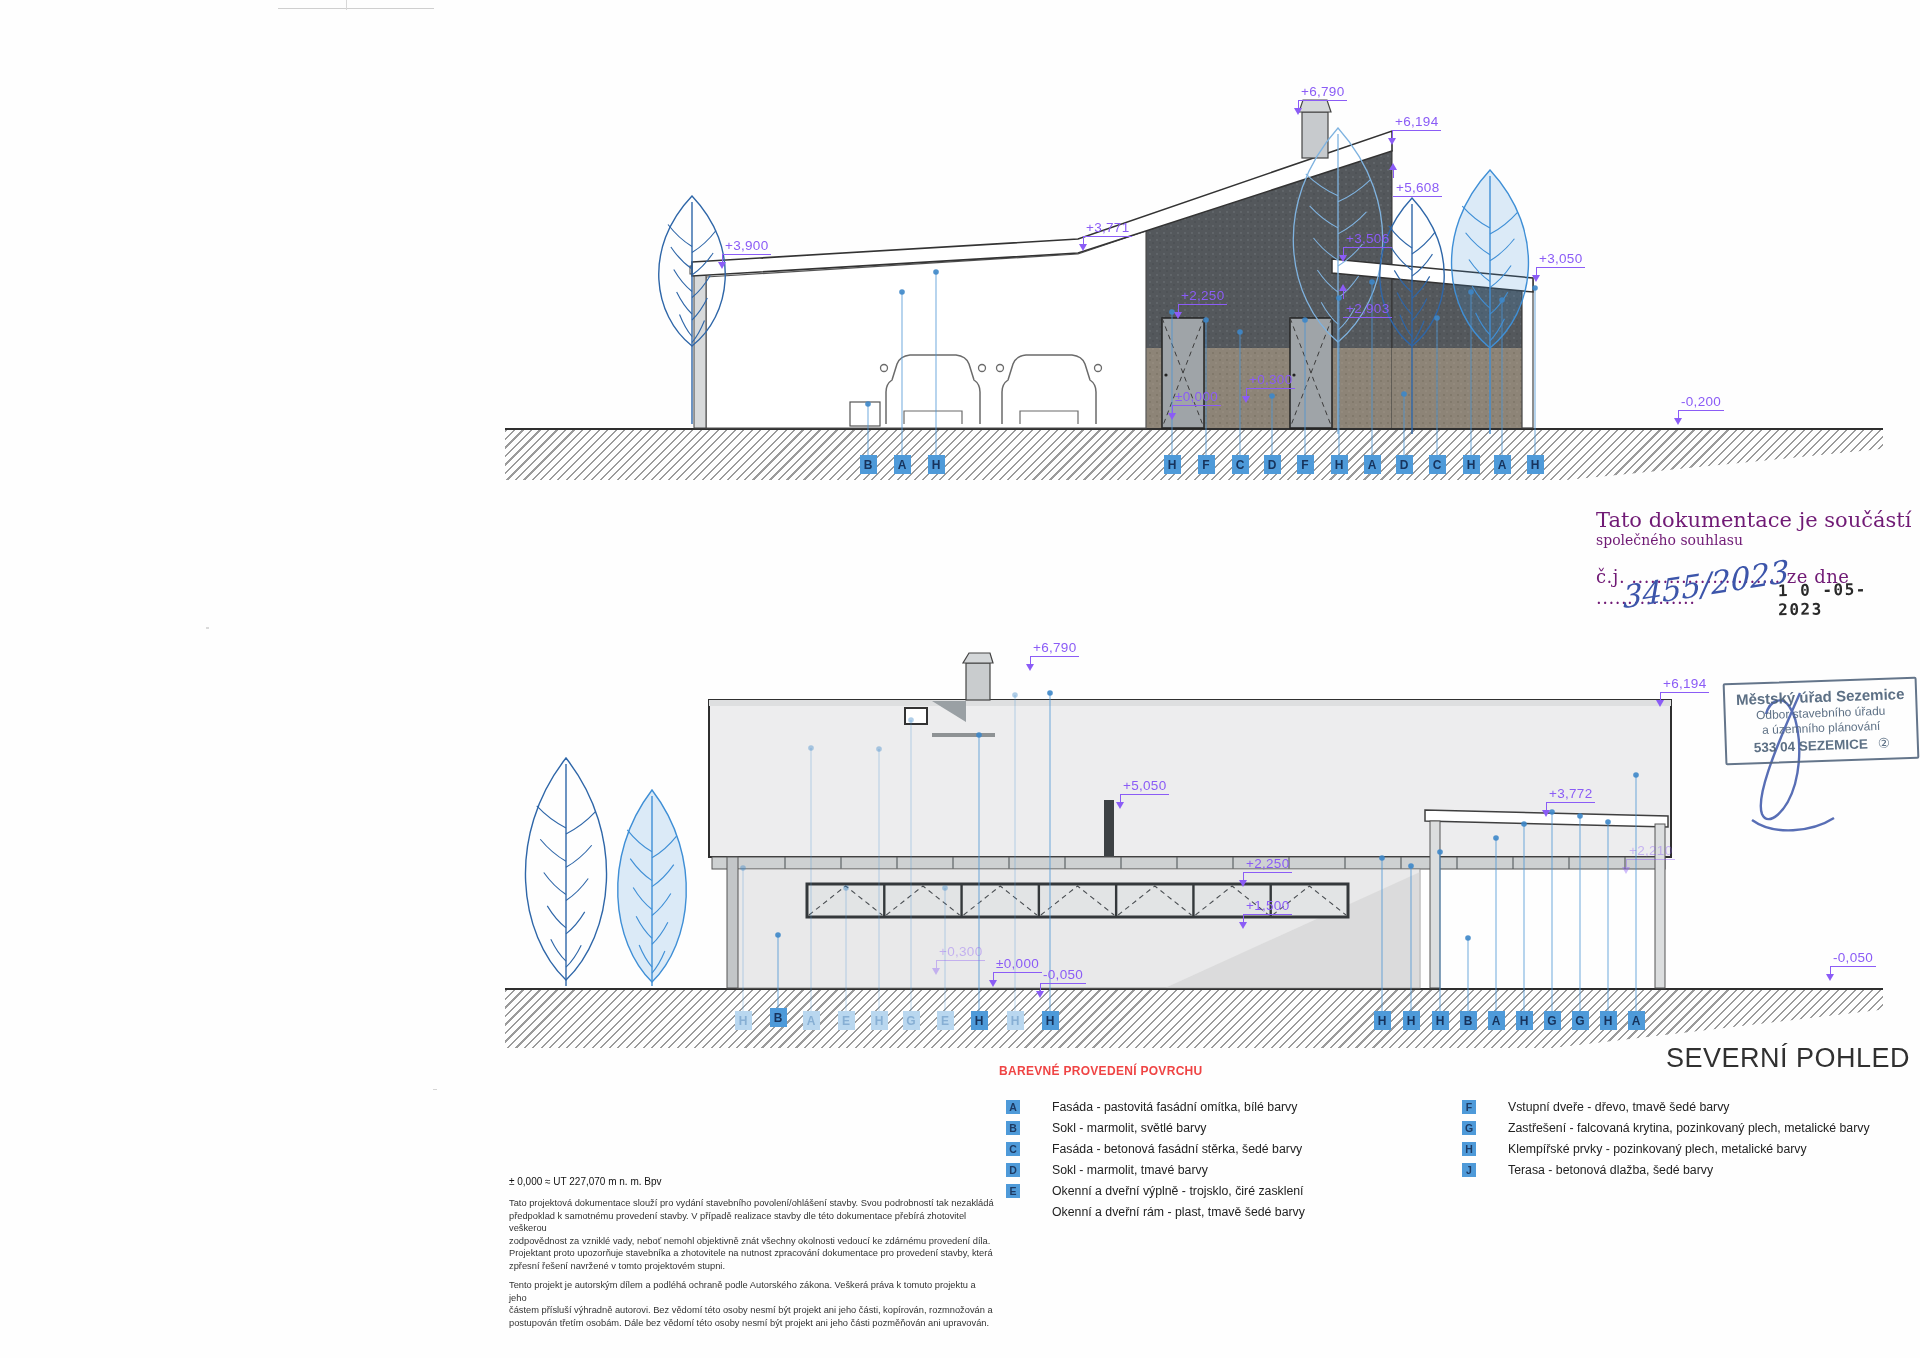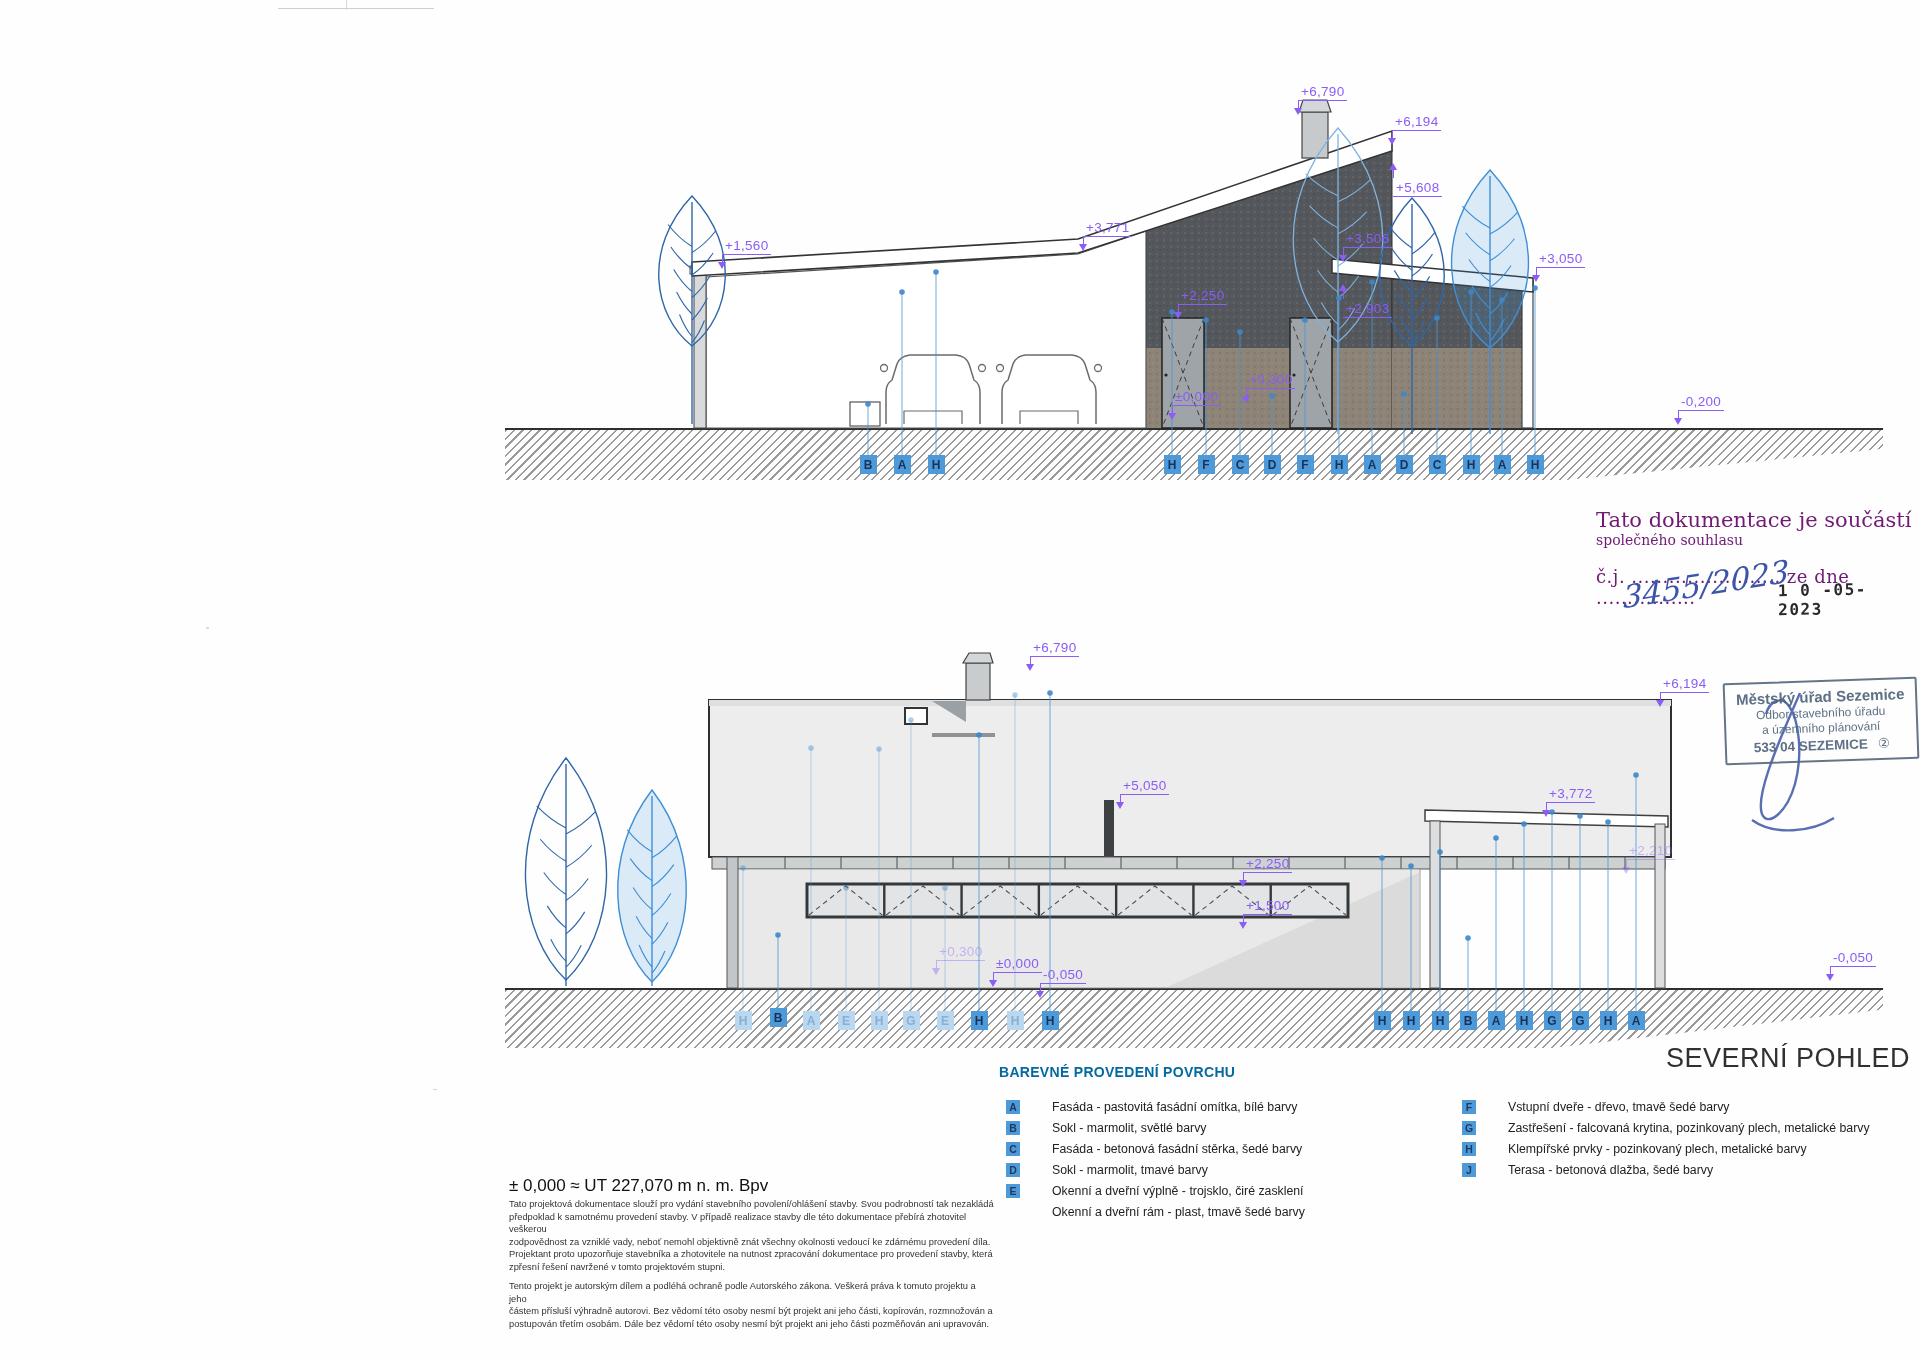--- a/index.html
+++ b/index.html
@@ -39,33 +39,33 @@
       font-weight:bold;font-size:16px;letter-spacing:1.5px;color:#2a2a2a;transform:rotate(-1deg);z-index:8;}
   
   #office-stamp{position:absolute;left:1724px;top:680px;width:194px;height:82px;z-index:7;
       border:2.5px solid #54677e;border-radius:2px;transform:rotate(-2deg);
       color:#4c6178;text-align:center;opacity:.9;padding-top:6px;box-sizing:border-box;}
   #office-stamp .s1{font-weight:bold;font-size:15px;}
   #office-stamp .s2,#office-stamp .s3{font-size:12px;margin-top:1px;}
   #office-stamp .s4{font-weight:bold;font-size:13.5px;margin-top:2px;}
   #office-stamp .s4 .circ{font-weight:normal;margin-left:10px;}
   
-  #legend-heading{position:absolute;left:999px;top:1064px;font-size:14px;font-weight:bold;
-      color:#0369a1;letter-spacing:.3px;z-index:6;}
+  #legend-heading{position:absolute;left:999px;top:1064px;font-size:12px;font-weight:bold;
+      color:#ef4444;letter-spacing:.3px;z-index:6;}
   .lg-col{position:absolute;z-index:6;}
   #legend-left{left:1006px;top:1096px;}
   #legend-right{left:1462px;top:1096px;}
   .lg-row{position:relative;height:21px;margin-bottom:0;display:flex;align-items:center;}
   .lg-badge{width:14px;height:14px;background:#4e9ad9;color:#1d3a63;font-size:10.5px;font-weight:bold;
       display:flex;align-items:center;justify-content:center;margin-right:32px;flex:0 0 14px;}
   .lg-badge.empty{background:transparent;}
   .lg-text{font-size:12.3px;color:#222;white-space:nowrap;}
   
   #notes{position:absolute;left:509px;top:1176px;width:486px;z-index:6;color:#2b2b2b;}
-  #datum-line{font-size:17px;margin-bottom:2px;color:#111;}
+  #datum-line{font-size:10px;margin-bottom:10px;color:#111;}
   .note-p{font-size:9.3px;line-height:12.5px;margin:0 0 7px 0;color:#333;}
   
   .artifact{position:absolute;background:#cfcfcf;z-index:1;}
   svg#draw{position:absolute;left:0;top:0;z-index:3;}
 </style>
 </head>
 <body>
 
 <div id="page">
 
@@ -417,21 +417,21 @@
     <div id="datum-line">± 0,000 ≈ UT 227,070 m n. m. Bpv</div>
     <p class="note-p" id="note-p1">Tato projektová dokumentace slouží pro vydání stavebního povolení/ohlášení stavby. Svou podrobností tak nezakládá<br>předpoklad k samotnému provedení stavby. V případě realizace stavby dle této dokumentace přebírá zhotovitel veškerou<br>zodpovědnost za vzniklé vady, neboť nemohl objektivně znát všechny okolnosti vedoucí ke zdárnému provedení díla.<br>Projektant proto upozorňuje stavebníka a zhotovitele na nutnost zpracování dokumentace pro provedení stavby, která<br>zpřesní řešení navržené v tomto projektovém stupni.</p>
     <p class="note-p" id="note-p2">Tento projekt je autorským dílem a podléhá ochraně podle Autorského zákona. Veškerá práva k tomuto projektu a jeho<br>částem přísluší výhradně autorovi. Bez vědomí této osoby nesmí být projekt ani jeho části, kopírován, rozmnožován a<br>postupován třetím osobám. Dále bez vědomí této osoby nesmí být projekt ani jeho části pozměňován ani upravován.</p>
   </div>
 
   <div id="dims">
       <div class="dim " style="left: 1298px; top: 84px;"><span>+6,790</span><i class="arr"></i></div>
       <div class="dim " style="left: 1392px; top: 114px;"><span>+6,194</span><i class="arr"></i></div>
       <div class="dim up" style="left: 1393px; top: 180px;"><span>+5,608</span><i class="arr"></i></div>
       <div class="dim " style="left: 1083px; top: 220px;"><span>+3,771</span><i class="arr"></i></div>
-      <div class="dim " style="left: 722px; top: 238px;"><span>+1,560</span><i class="arr"></i></div>
+      <div class="dim " style="left: 722px; top: 238px;"><span>+3,900</span><i class="arr"></i></div>
       <div class="dim " style="left: 1343px; top: 231px;"><span>+3,506</span><i class="arr"></i></div>
       <div class="dim " style="left: 1536px; top: 251px;"><span>+3,050</span><i class="arr"></i></div>
       <div class="dim up" style="left: 1343px; top: 301px;"><span>+2,903</span><i class="arr"></i></div>
       <div class="dim " style="left: 1178px; top: 288px;"><span>+2,250</span><i class="arr"></i></div>
       <div class="dim " style="left: 1246px; top: 372px;"><span>+0,300</span><i class="arr"></i></div>
       <div class="dim " style="left: 1172px; top: 389px;"><span>±0,000</span><i class="arr"></i></div>
       <div class="dim " style="left: 1678px; top: 394px;"><span>-0,200</span><i class="arr"></i></div>
       <div class="dim " style="left: 1030px; top: 640px;"><span>+6,790</span><i class="arr"></i></div>
       <div class="dim " style="left: 1660px; top: 676px;"><span>+6,194</span><i class="arr"></i></div>
       <div class="dim " style="left: 1120px; top: 778px;"><span>+5,050</span><i class="arr"></i></div>

